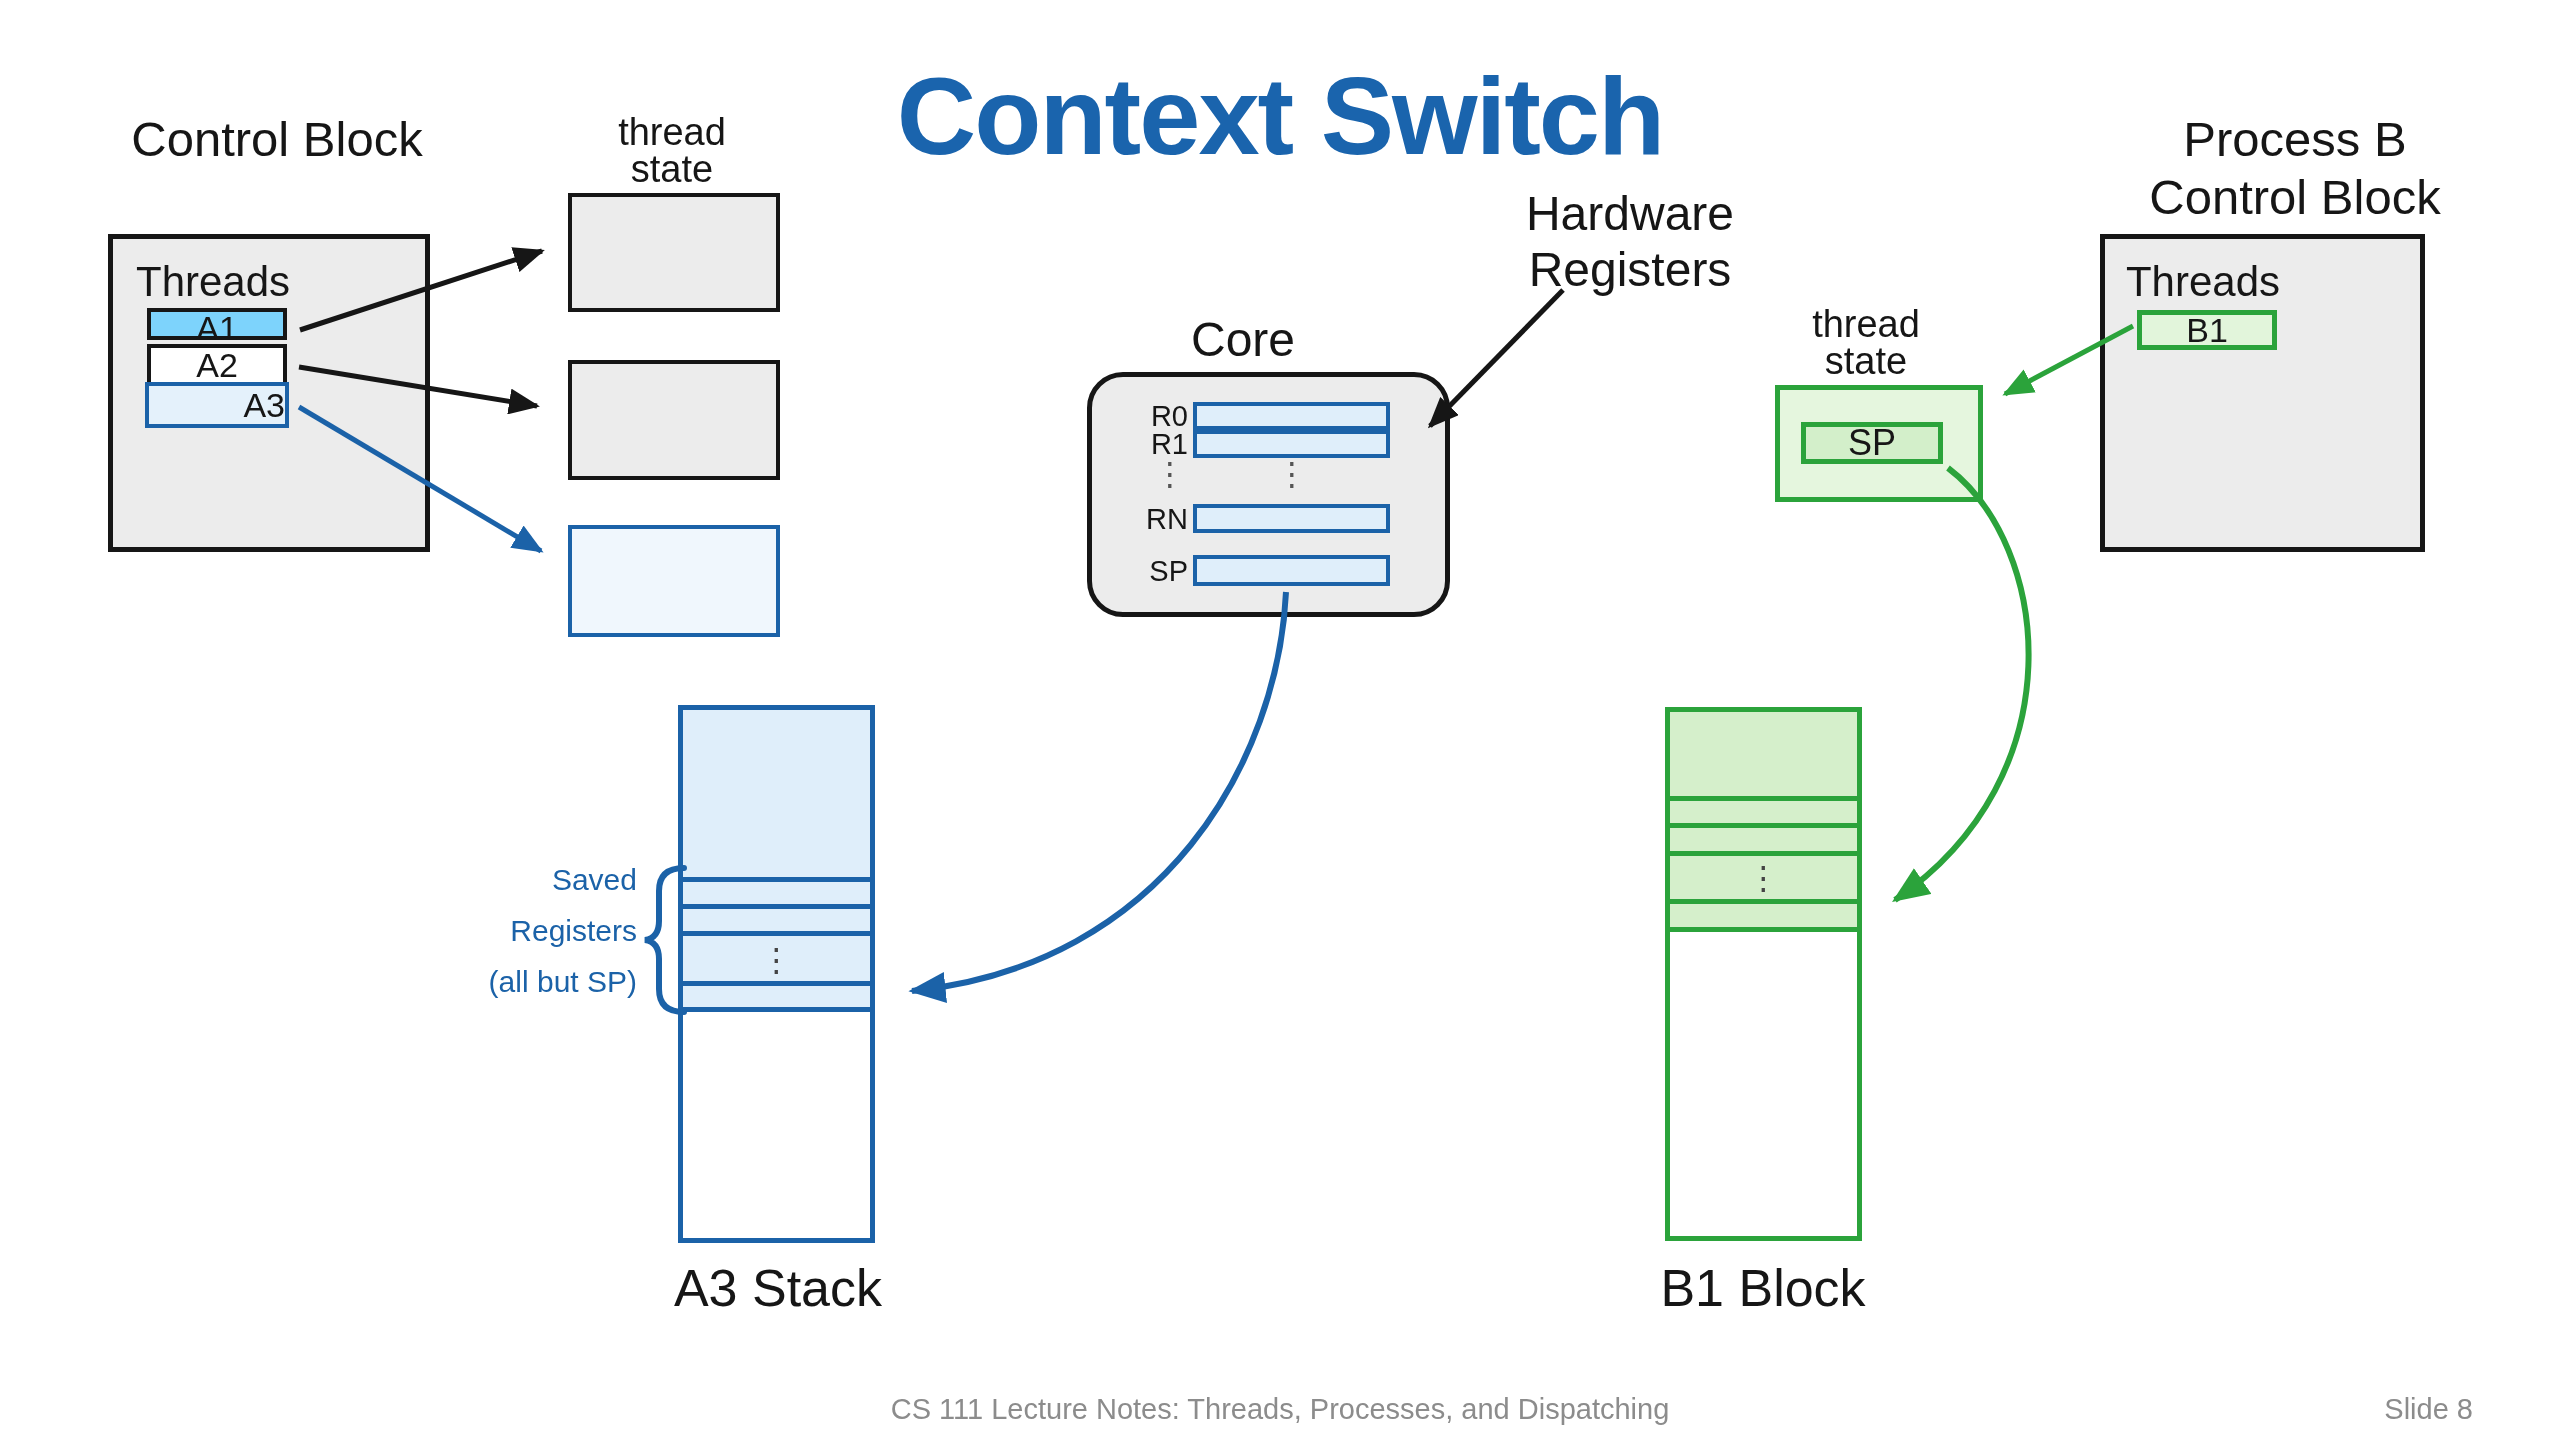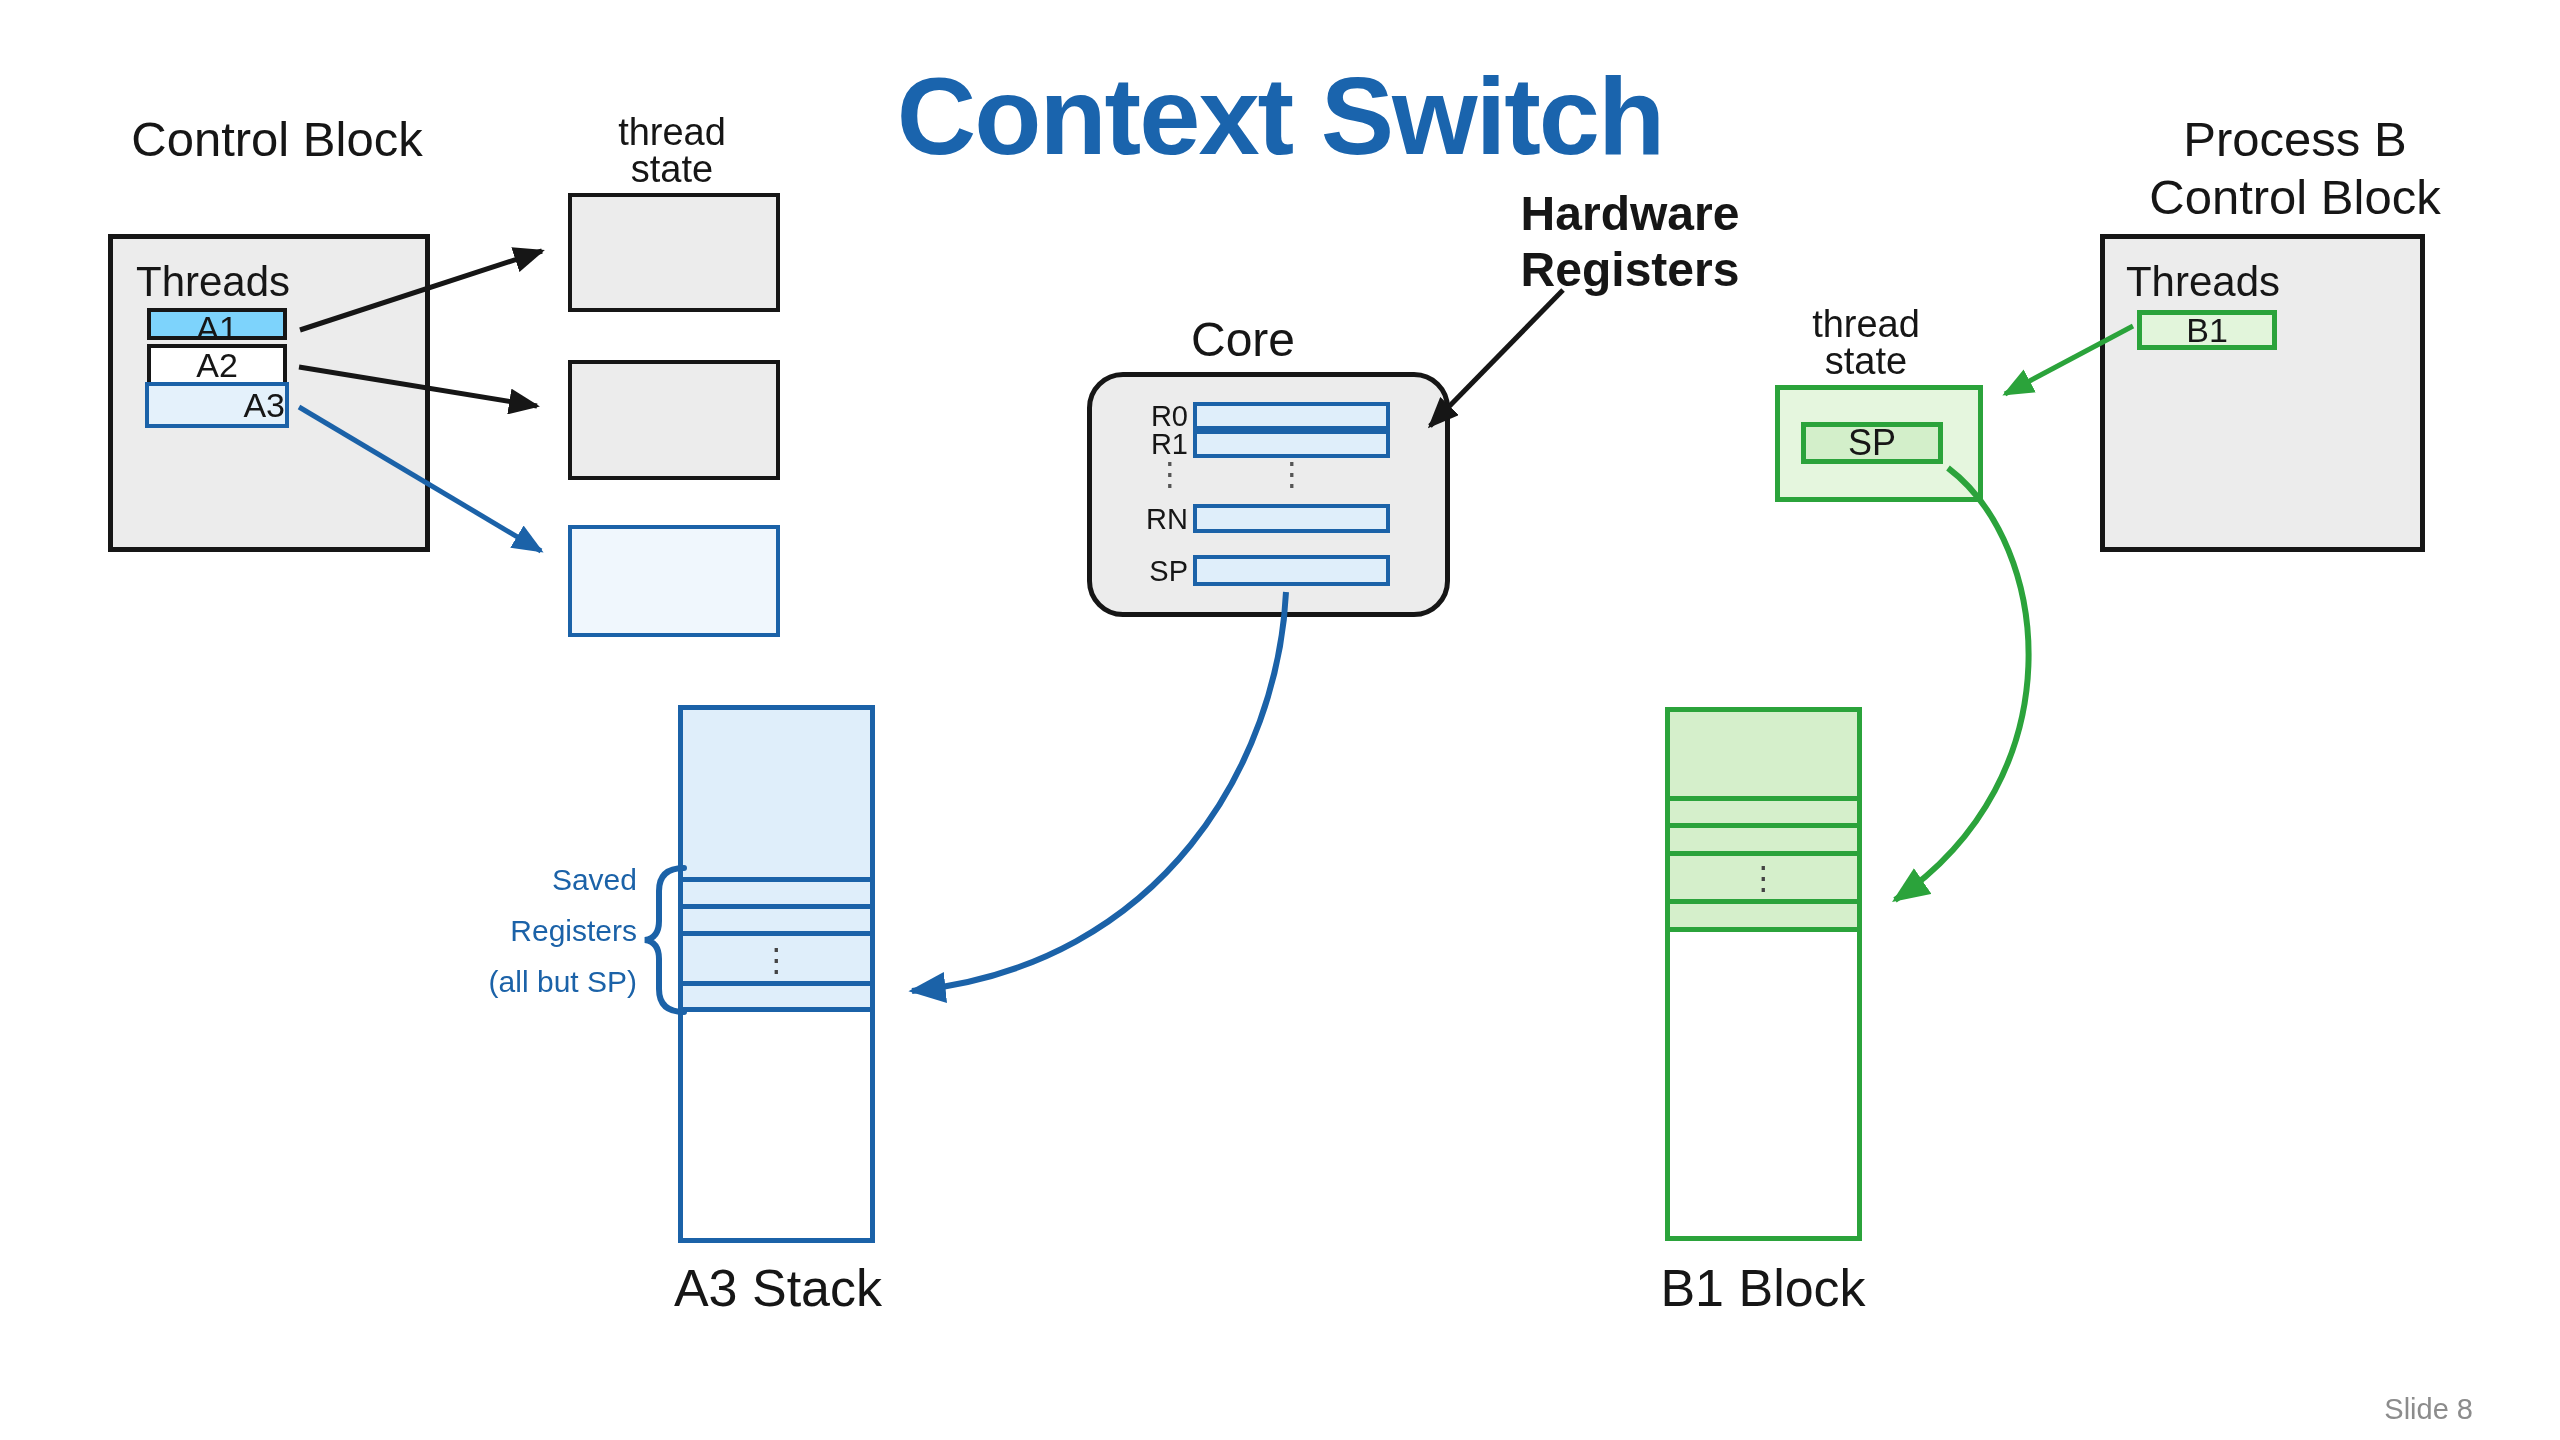--- a/index.html
+++ b/index.html
@@ -54,21 +54,21 @@
   <div>
     <div class="abs ctr smallLabel" style="left:572px;top:114px;width:200px;">
       <div>thread</div>
       <div>state</div>
     </div>
     <div class="abs grayBox" style="left:568px;top:193px;width:212px;height:119px;border-width:4px;"></div>
     <div class="abs grayBox" style="left:568px;top:360px;width:212px;height:120px;border-width:4px;"></div>
     <div class="abs blueBorder" style="left:568px;top:525px;width:212px;height:112px;background:#f0f7fd;"></div>
   </div>
 
-  <div class="abs ctr bigLabel" style="left:1480px;top:186px;width:300px;font-weight:bold;">
+  <div class="abs ctr bigLabel" style="left:1480px;top:186px;width:300px;">
     <div>Hardware</div>
     <div>Registers</div>
   </div>
 
   <div>
     <div class="abs ctr bigLabel" style="left:1143px;top:312px;width:200px;">Core</div>
     <div class="abs grayBox" style="left:1087px;top:372px;width:363px;height:245px;border-radius:36px;"></div>
 
     <div class="abs regLabel" style="left:1120px;top:402px;width:68px;">R0</div>
     <div class="abs regBox" style="left:1193px;top:402px;width:197px;height:28px;"></div>
@@ -132,20 +132,21 @@
   <div>
     <div class="abs ctr blockTitle" style="left:2095px;top:110px;width:400px;">
       <div>Process B</div>
       <div>Control Block</div>
     </div>
     <div class="abs grayBox" style="left:2100px;top:234px;width:325px;height:318px;"></div>
     <div class="abs ctr threadsLabel" style="left:2103px;top:258px;width:200px;">Threads</div>
     <div class="abs ctr rowText greenBorder" style="left:2137px;top:310px;width:140px;height:40px;background:#e2f5db;line-height:30px;">B1</div>
   </div>
 
+  <div class="abs ctr footerText" style="left:0;top:1392px;width:2560px;">CS 111 Lecture Notes: Threads, Processes, and Dispatching</div>
   <div class="abs footerText" style="right:87px;top:1392px;">Slide 8</div>
 
   <svg class="overlay" width="2560" height="1440" viewBox="0 0 2560 1440">
     <defs>
       <marker id="ah-black" markerUnits="strokeWidth" markerWidth="6.5" markerHeight="5.2" refX="5.6" refY="2.6" orient="auto">
         <path d="M0,0 L6.2,2.6 L0,5.2 Z" fill="#161616"></path>
       </marker>
       <marker id="ah-blue" markerUnits="strokeWidth" markerWidth="6.5" markerHeight="5.2" refX="5.6" refY="2.6" orient="auto">
         <path d="M0,0 L6.2,2.6 L0,5.2 Z" fill="#1b62a8"></path>
       </marker>

